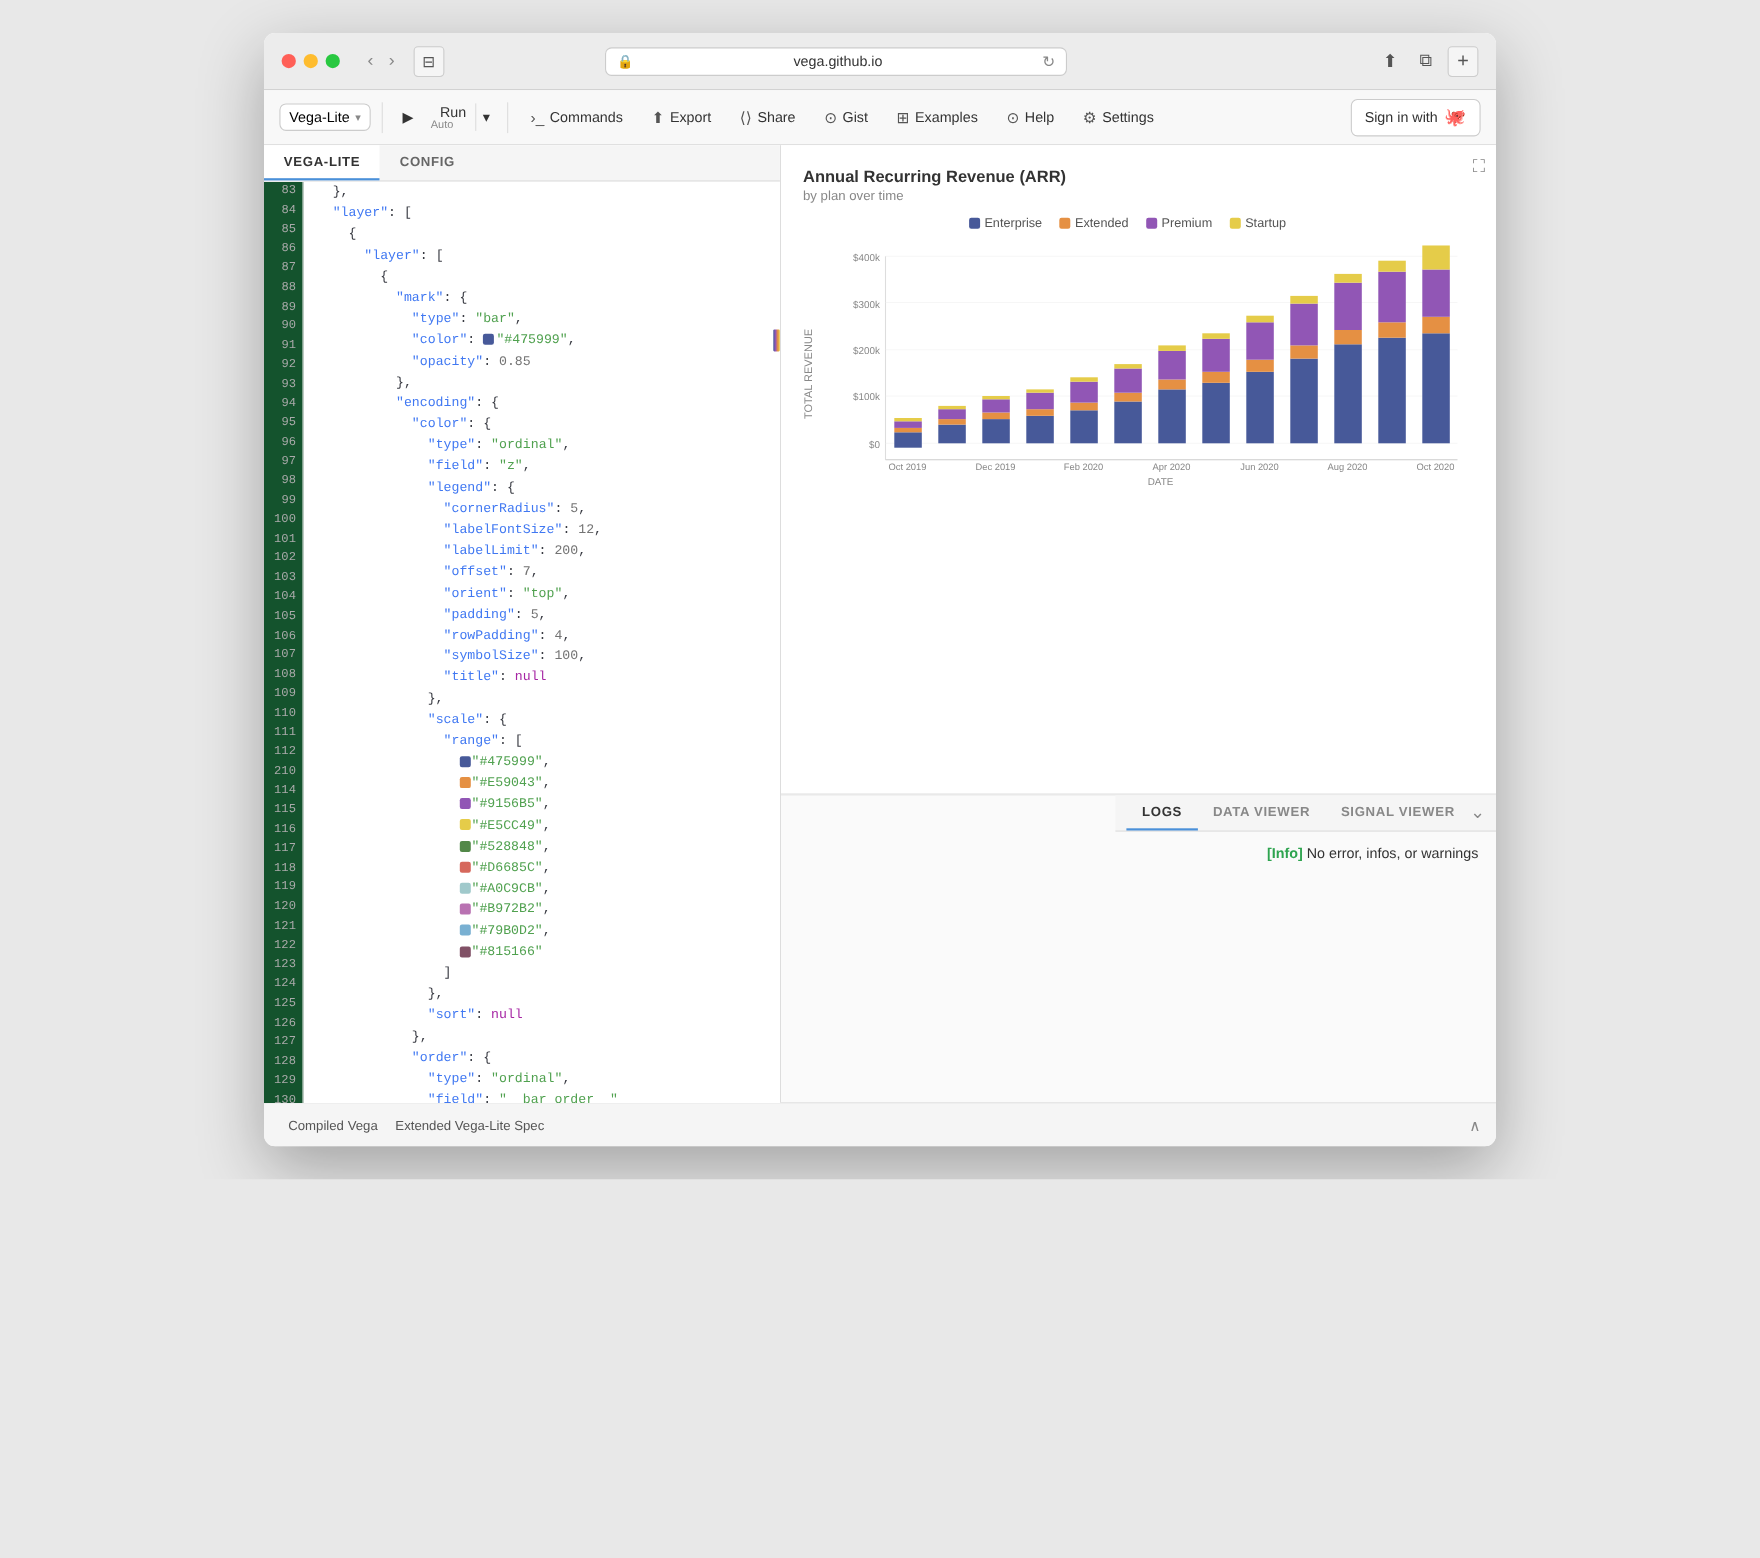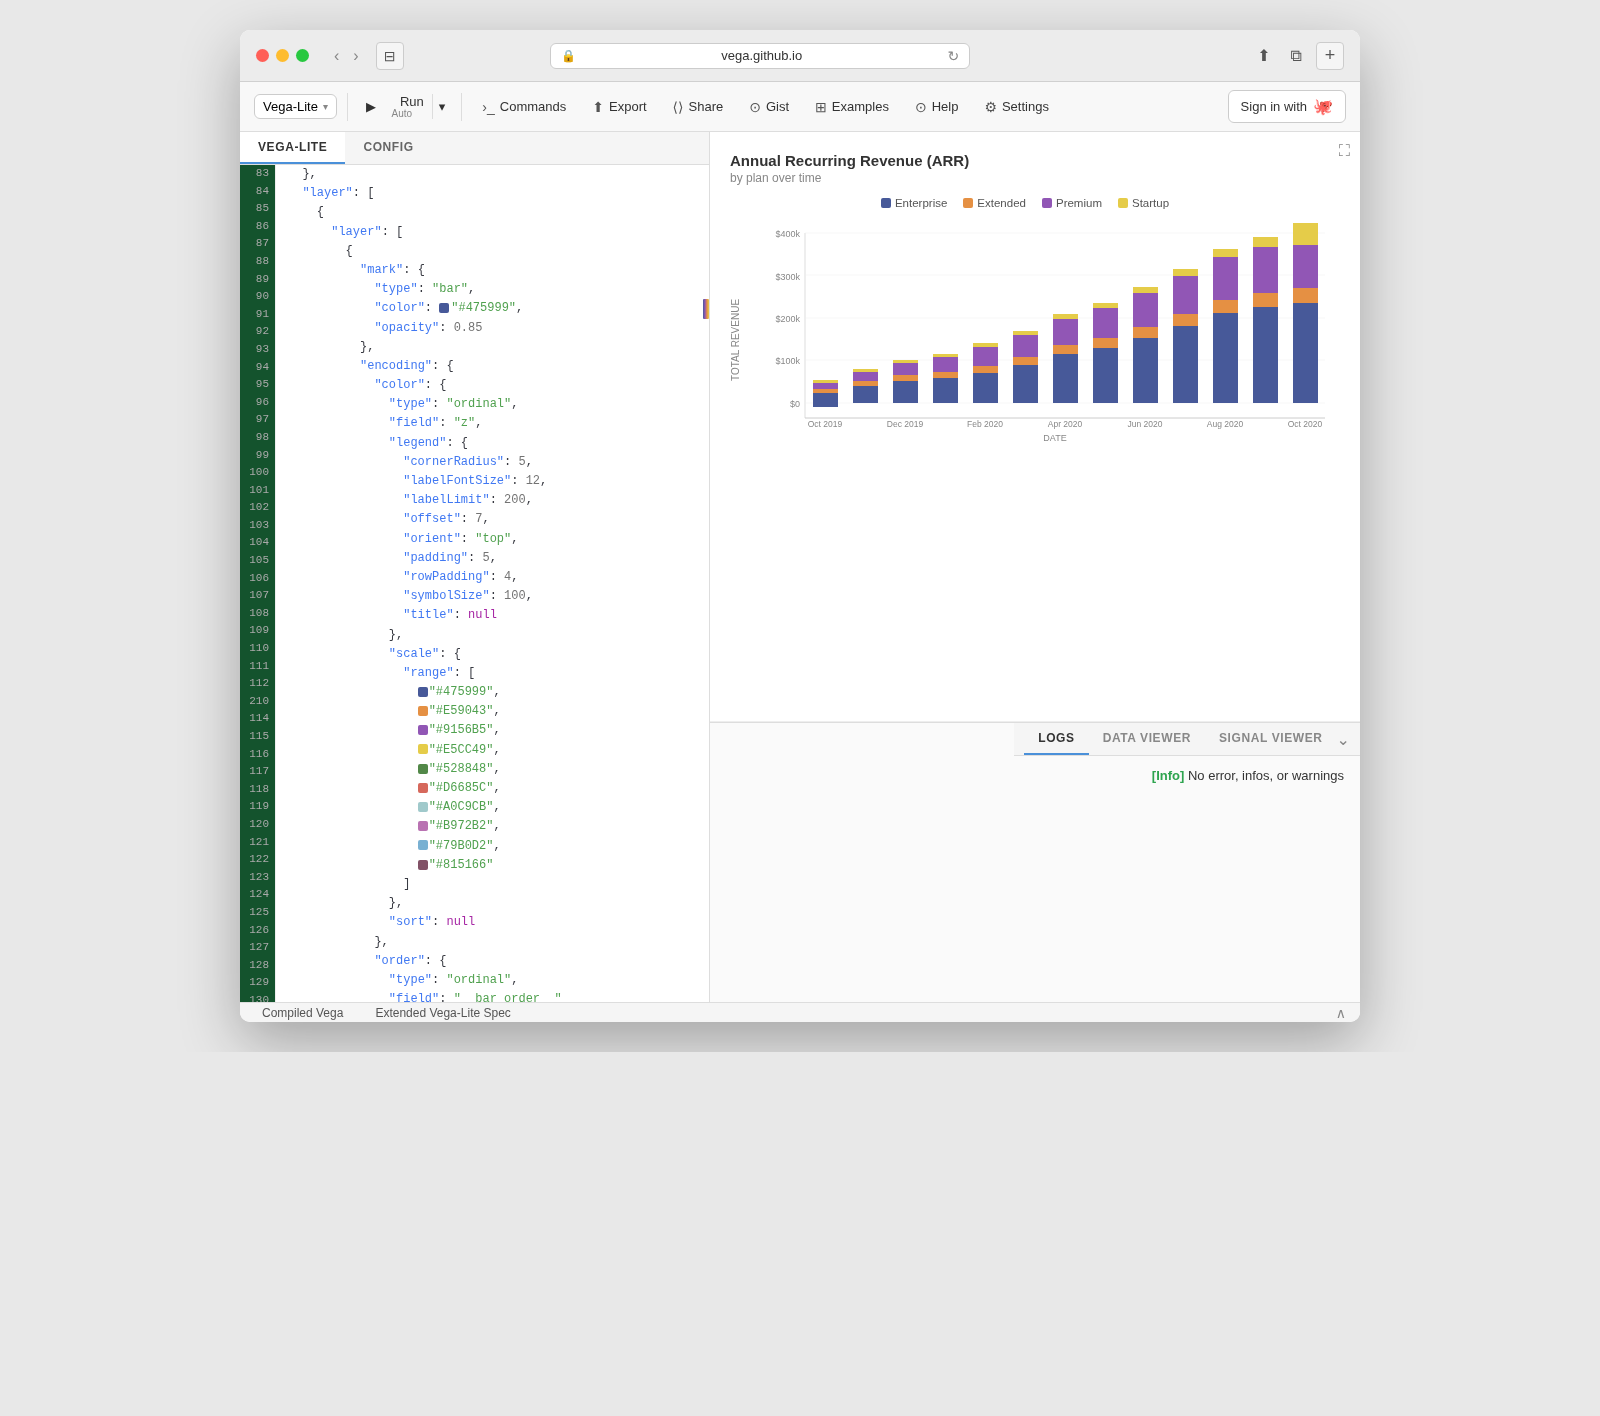--- a/index.html
+++ b/index.html
@@ -386,25 +386,24 @@
       font-size: 11px;
       color: #aaa;
       text-align: right;
       background: #fafafa;
     }
 
     
     .status-bar {
       background: #f5f5f5;
       border-top: 1px solid #ddd;
-      height: 20px;
+      height: 40px;
       display: flex;
       align-items: center;
       padding: 0 14px;
-      gap: 16px;
     }
 
     .status-tab {
       font-size: 12px;
       color: #555;
       cursor: pointer;
       padding: 4px 8px;
       border-radius: 4px;
     }
 

